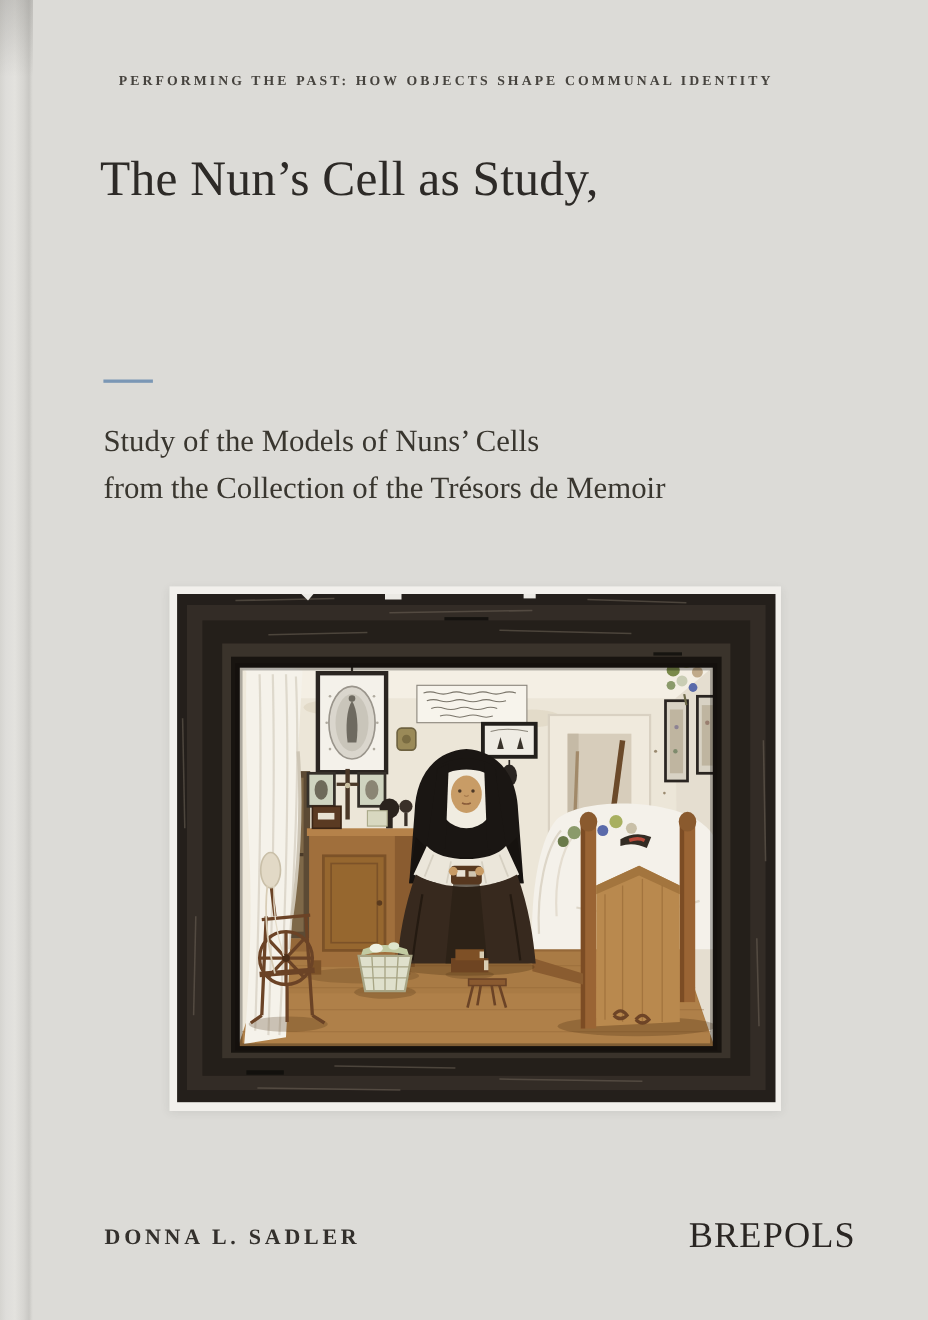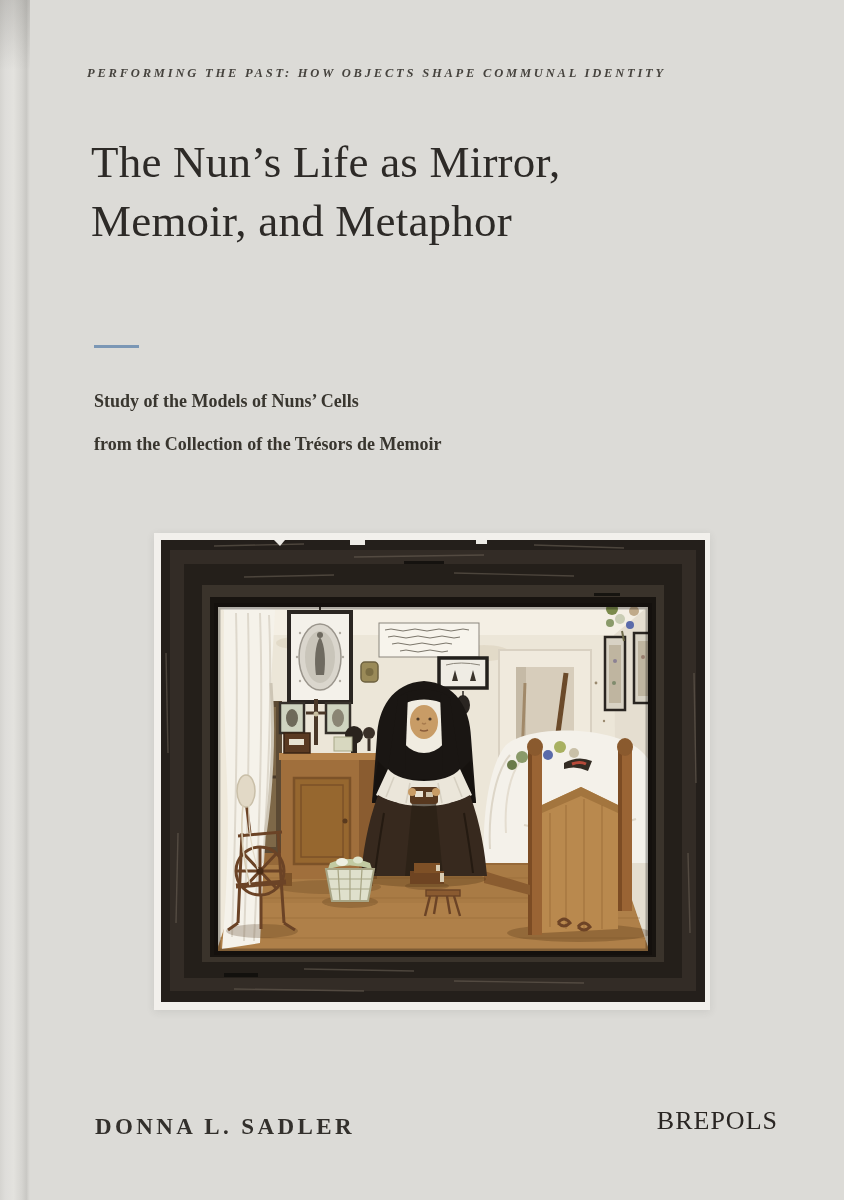--- a/index.html
+++ b/index.html
@@ -13,65 +13,64 @@
   }
   .spine-edge{
     position:absolute;left:0;top:0;width:30px;height:1200px;
     background:linear-gradient(90deg,#d5d4d0 0%,#deddda 18%,#e3e2de 45%,#d6d5d1 72%,#c9c8c4 88%,#d7d6d2 96%,#dcdbd7 100%);
   }
   .spine-edge::before{
     content:"";position:absolute;left:0;top:0;width:100%;height:70px;
     background:linear-gradient(180deg,rgba(120,118,114,.28),rgba(120,118,114,0));
   }
   .series-title{
-    position:absolute;left:87px;top:66px;
+    position:absolute;left:108px;top:66px;
     font-size:12.5px;font-weight:700;letter-spacing:2.8px;
-    color:#46433e;white-space:nowrap;font-style:italic;
+    color:#46433e;white-space:nowrap;
   }
   .title{
     position:absolute;left:91px;top:133px;
     font-size:45px;line-height:59px;font-weight:400;
     color:#2d2a27;letter-spacing:0.2px;
   }
   .accent-rule{
     position:absolute;left:94px;top:345px;width:45px;height:3px;
     background:#7b97b5;
   }
   .subtitle{
     position:absolute;left:94px;top:380px;
-    font-size:18px;line-height:43px;font-weight:700;color:#39362f;
+    font-size:28px;line-height:43px;font-weight:400;color:#39362f;
   }
   .photo{
     position:absolute;left:154px;top:533px;width:556px;height:477px;
     box-shadow:0 2px 8px rgba(60,58,54,0.10);
   }
   .photo svg{display:block;width:556px;height:477px;}
   .author{
     position:absolute;left:95px;top:1114px;
-    font-size:23px;font-weight:700;letter-spacing:3.4px;
+    font-size:20px;font-weight:700;letter-spacing:3.4px;
     color:#33302c;white-space:nowrap;
   }
   .publisher{
     position:absolute;right:66px;top:1106px;
-    font-size:26px;font-weight:400;letter-spacing:1px;
+    font-size:33px;font-weight:400;letter-spacing:1px;
     color:#2a2623;white-space:nowrap;
   }
 </style>
 </head>
 <body>
 
 <div class="cover">
 
   <div class="spine-edge"></div>
 
   <div class="series-title">PERFORMING THE PAST: HOW OBJECTS SHAPE COMMUNAL IDENTITY</div>
 
   <div class="title">
-    <div>The Nun’s Life as Mirror,</div>
-    <div>Memoir, and Metaphor</div>
+    <div>The Nun’s Cell as Study,</div>
   </div>
 
   <div class="accent-rule"></div>
 
   <div class="subtitle">
     <div>Study of the Models of Nuns’ Cells</div>
     <div>from the Collection of the Trésors de Memoir</div>
   </div>
 
   <div class="photo" role="img" aria-label="Photograph of a model of a nun’s cell: a diorama in a distressed black wooden box frame showing a seated nun in habit, a curtained window, a wooden cabinet with devotional objects, framed religious prints, a handwritten wall text, a spinning wheel, a basket, and a wooden bed with white bedding and flowers.">

